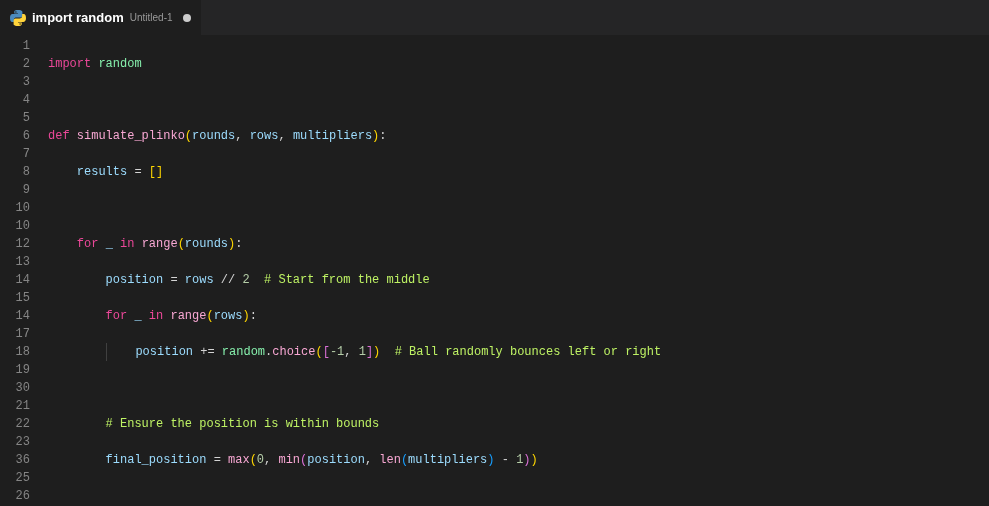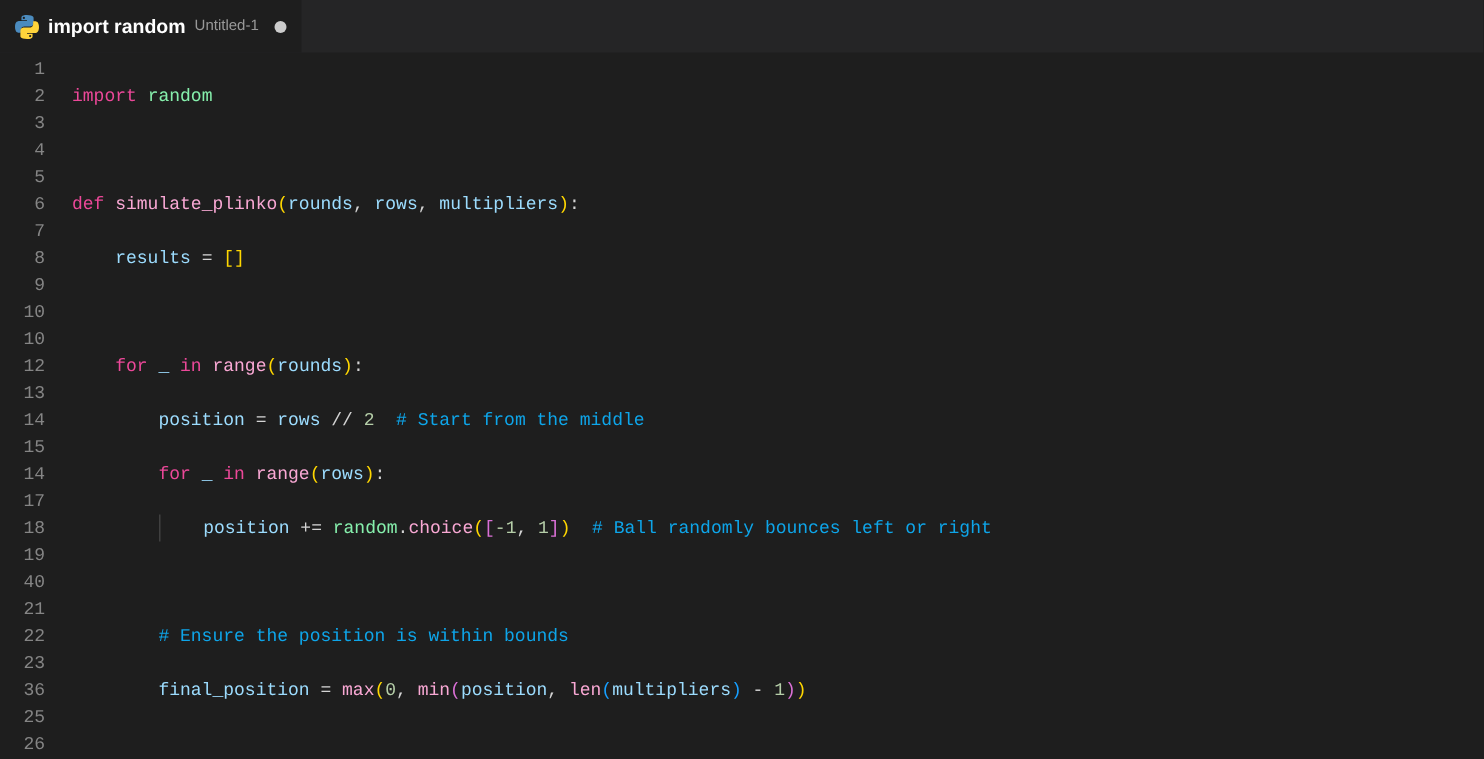--- a/index.html
+++ b/index.html
@@ -80,21 +80,21 @@
     height: 18px;
     vertical-align: top;
     box-sizing: border-box;
   }
   
   .kw   { color: #ec4899; }   
   .mod  { color: #86efac; }   
   .fn   { color: #f9a8d4; }   
   .var  { color: #9cdcfe; }   
   .num  { color: #b5cea8; }   
-  .cmt  { color: #0ea5e9; }
+  .cmt  { color: #bef264; }
   .par  { color: #ffd700; }   
   .par2 { color: #da70d6; }   
   .par3 { color: #179fff; }
 </style>
 </head>
 <body>
 
 <div class="tab-bar">
   <div class="tab">
     <span class="tab-icon">
@@ -123,21 +123,21 @@
       <div>10</div>
       <div>10</div>
       <div>12</div>
       <div>13</div>
       <div>14</div>
       <div>15</div>
       <div>14</div>
       <div>17</div>
       <div>18</div>
       <div>19</div>
-      <div>40</div>
+      <div>30</div>
       <div>21</div>
       <div>22</div>
       <div>23</div>
       <div>36</div>
       <div>25</div>
       <div>26</div>
     </div>
   <div class="code">
 <span class="line"><span class="kw">import</span> <span class="mod">random</span></span>
 <span class="line"></span>

